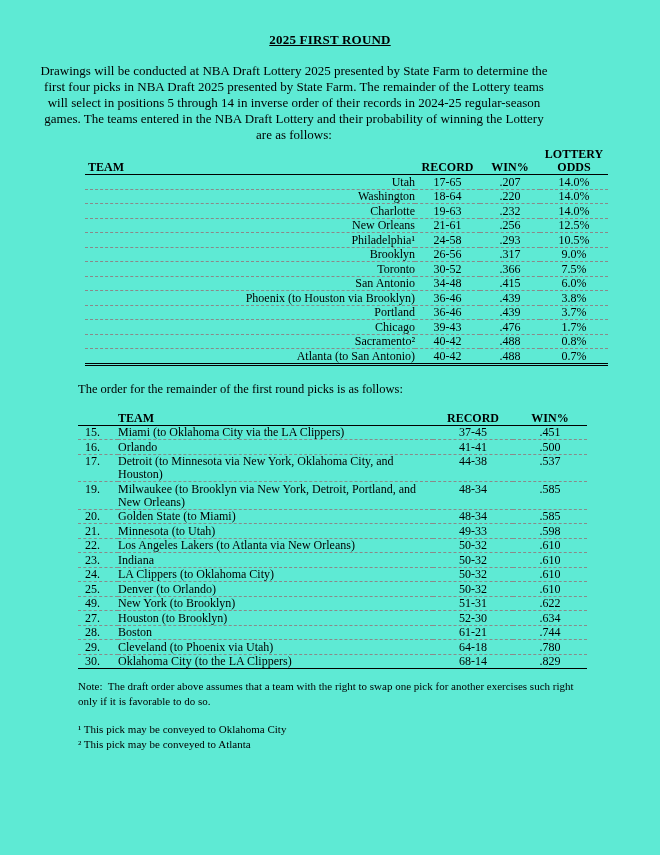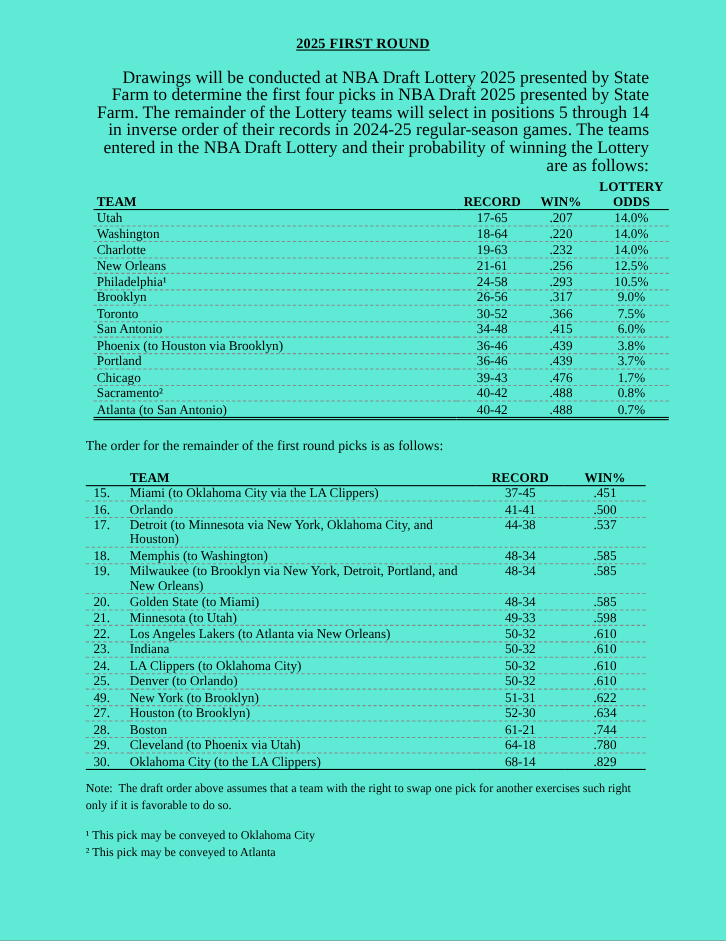--- a/index.html
+++ b/index.html
@@ -6,39 +6,39 @@
   .page {
     width:660px; height:855px; margin:0 auto; background:#5eead4;
     font-family:"Liberation Serif","DejaVu Serif",serif; color:#000;
     position:relative; box-sizing:border-box; padding-top:33px; overflow:hidden;
   }
   .doc-title {
     text-align:center; font-weight:bold; font-size:13px; line-height:14px;
     text-decoration:underline; letter-spacing:0.2px;
   }
   .intro {
-    margin:16px 70px 0 78px; width:512px; font-size:16px; line-height:16px;
-    text-align:right;
+    margin:16px 70px 0 38px; width:512px; font-size:13px; line-height:16px;
+    text-align:center;
   }
   .mid-text {
     margin:15px 70px 0 78px; width:512px; font-size:12.5px; line-height:16px;
   }
   table { border-collapse:collapse; table-layout:fixed; }
   td, th { padding:0; font-size:12px; line-height:13px; vertical-align:top; overflow:hidden; }
   th { font-weight:bold; text-align:center; vertical-align:bottom; }
 
   .tbl1 { margin:5px 0 0 85px; width:523px; }
   .tbl1 col.c-team   { width:330px; }
   .tbl1 col.c-record { width:65px; }
   .tbl1 col.c-win    { width:60px; }
   .tbl1 col.c-odds   { width:68px; }
   .tbl1 thead tr.hdr-main th { border-bottom:1.5px solid #000; }
   .tbl1 th.h-team { text-align:left; padding-left:3px; }
   .tbl1 td { border-bottom:1px dashed #8a8a8a; text-align:center; padding-top:0.5px; }
-  .tbl1 td.team { text-align:left; padding-left:3px;margin-top:13px; }
+  .tbl1 td.team { text-align:right; padding-left:3px;margin-top:13px; }
   .tbl1 tbody tr:last-child td { border-bottom:3px double #000; }
 
   .tbl2 { margin:15px 0 0 78px; width:509px; }
   .tbl2 col.c-num    { width:40px; }
   .tbl2 col.c-team   { width:315px; }
   .tbl2 col.c-record { width:80px; }
   .tbl2 col.c-win    { width:74px; }
   .tbl2 thead th { border-bottom:1.5px solid #000; }
   .tbl2 th.h-team { text-align:left; }
   .tbl2 td { border-bottom:1px dashed #8a8a8a; text-align:center; padding-top:0.5px; }
@@ -210,26 +210,20 @@
       <td>.500</td>
     </tr>
 
     <tr>
       <td class="num">17.</td>
       <td class="team">Detroit (to Minnesota via New York, Oklahoma City, and Houston)</td>
       <td>44-38</td>
       <td>.537</td>
     </tr>
 
-    <tr>
-      <td class="num">18.</td>
-      <td class="team">Memphis (to Washington)</td>
-      <td>48-34</td>
-      <td>.585</td>
-    </tr>
 
     <tr>
       <td class="num">19.</td>
       <td class="team">Milwaukee (to Brooklyn via New York, Detroit, Portland, and New Orleans)</td>
       <td>48-34</td>
       <td>.585</td>
     </tr>
 
     <tr>
       <td class="num">20.</td>

